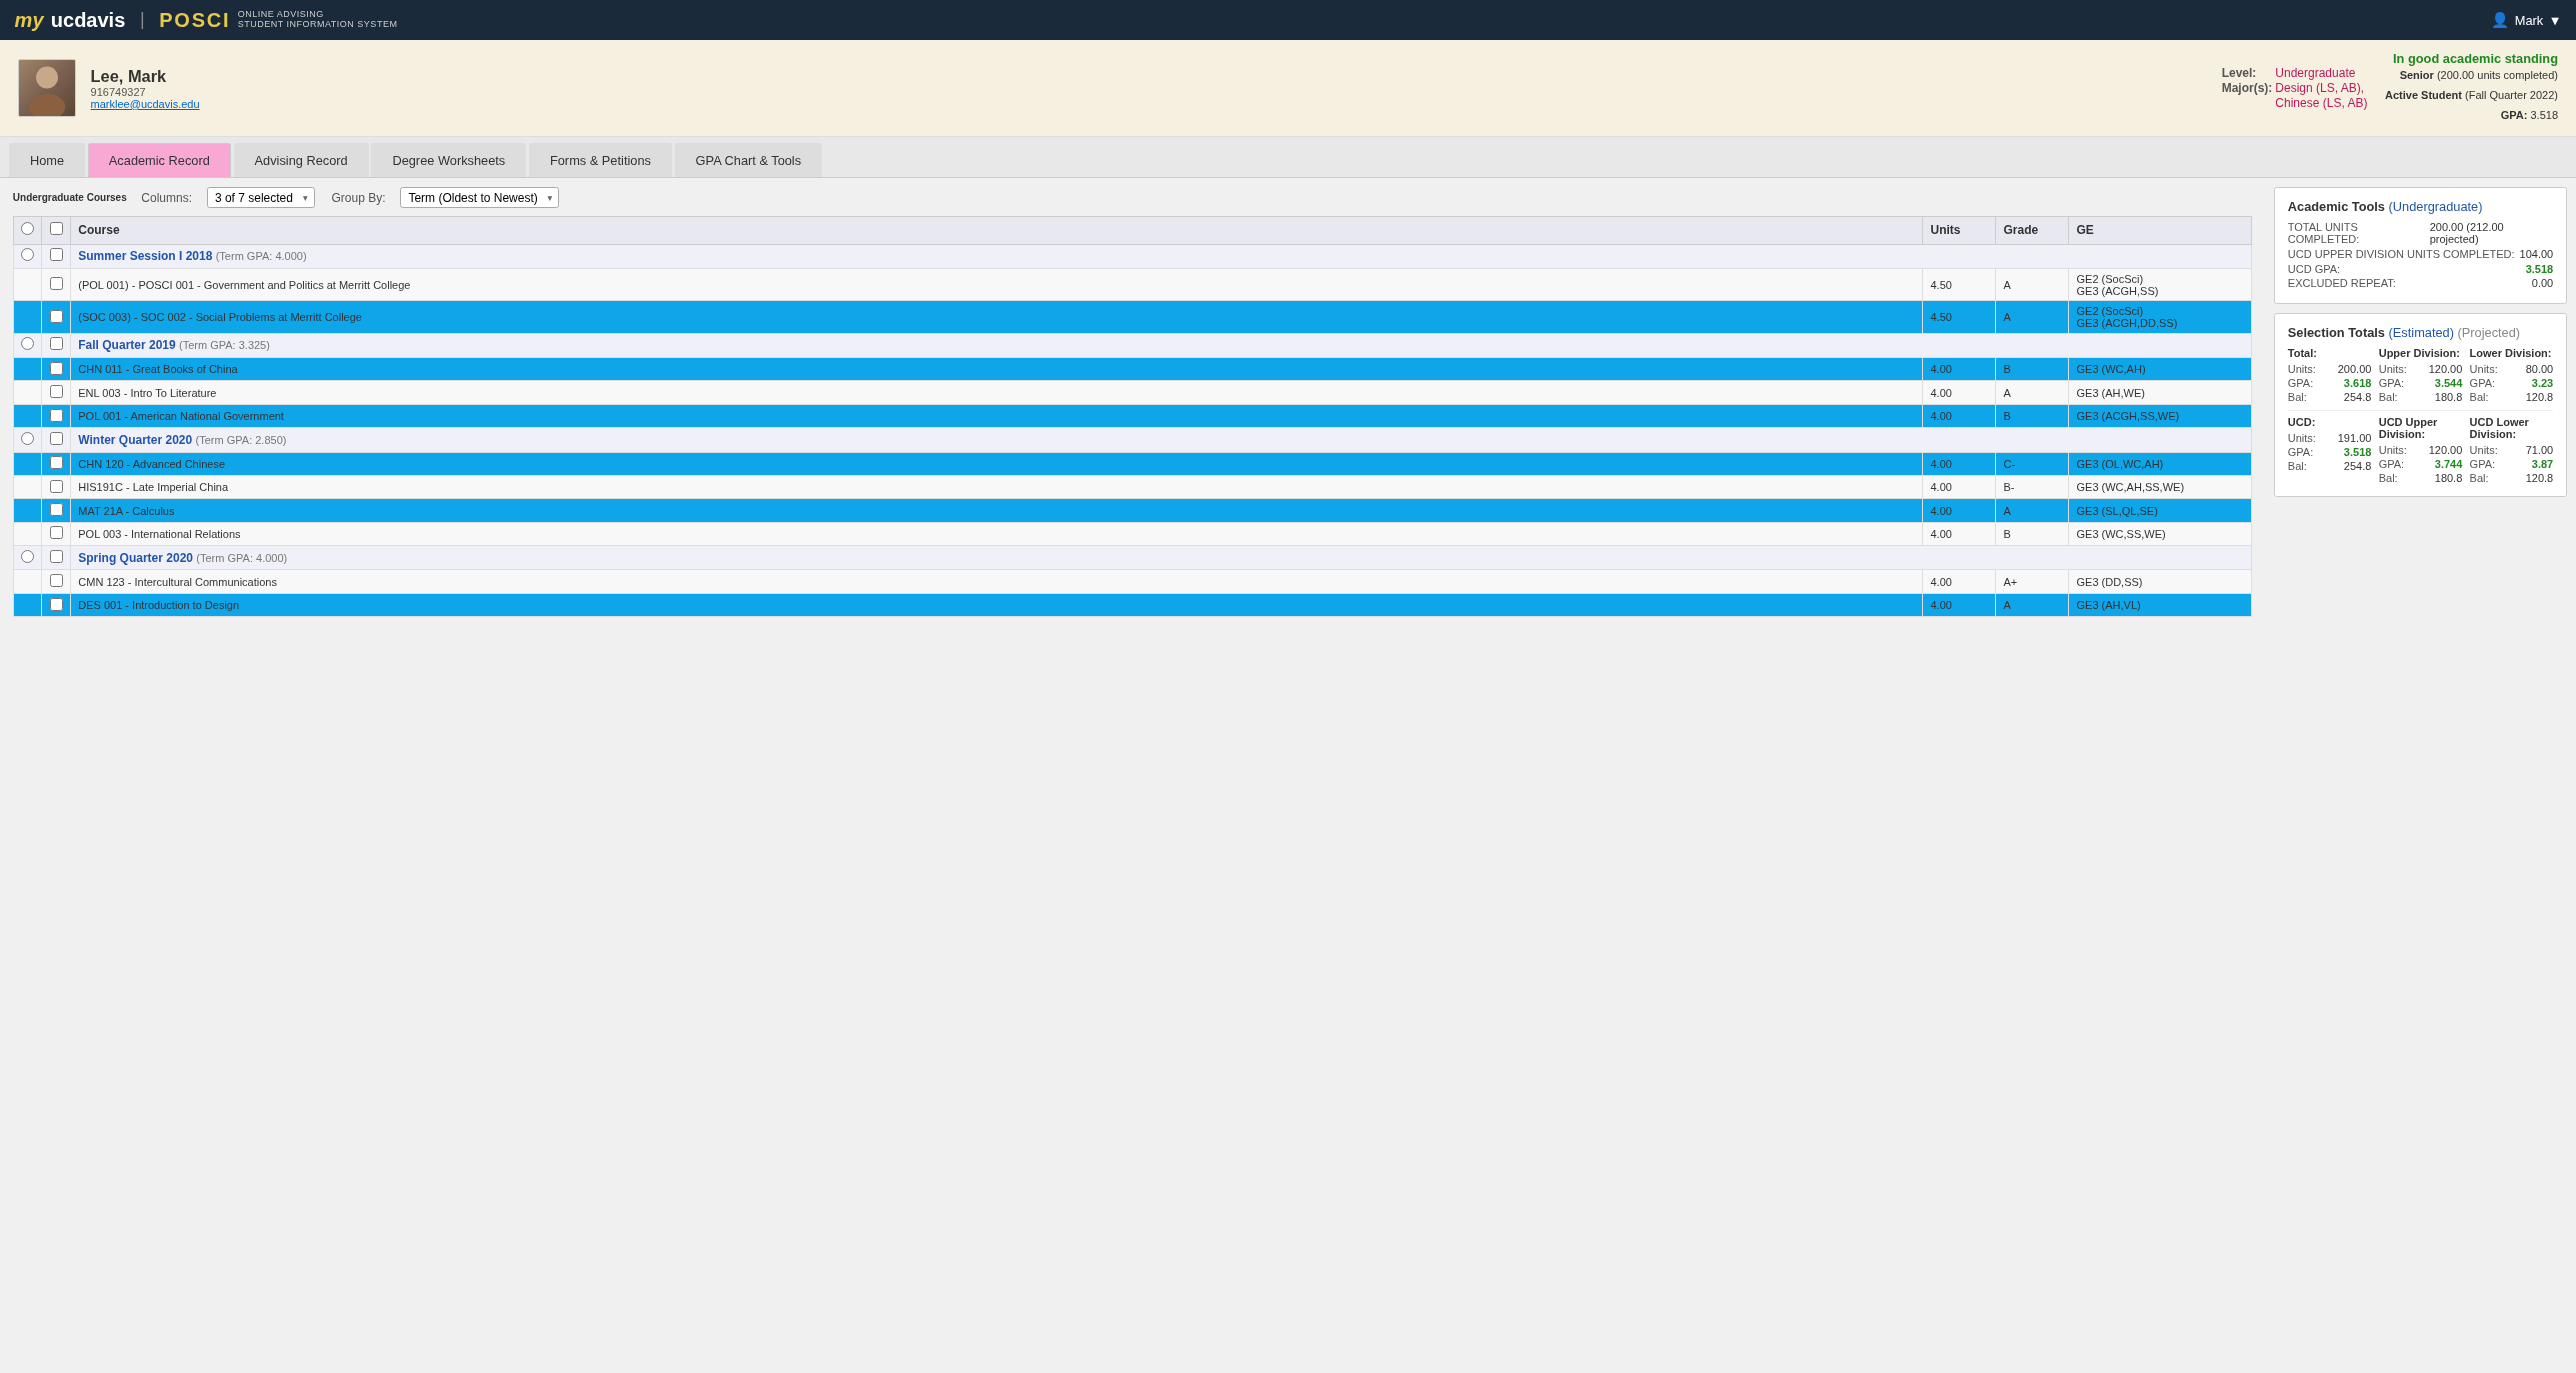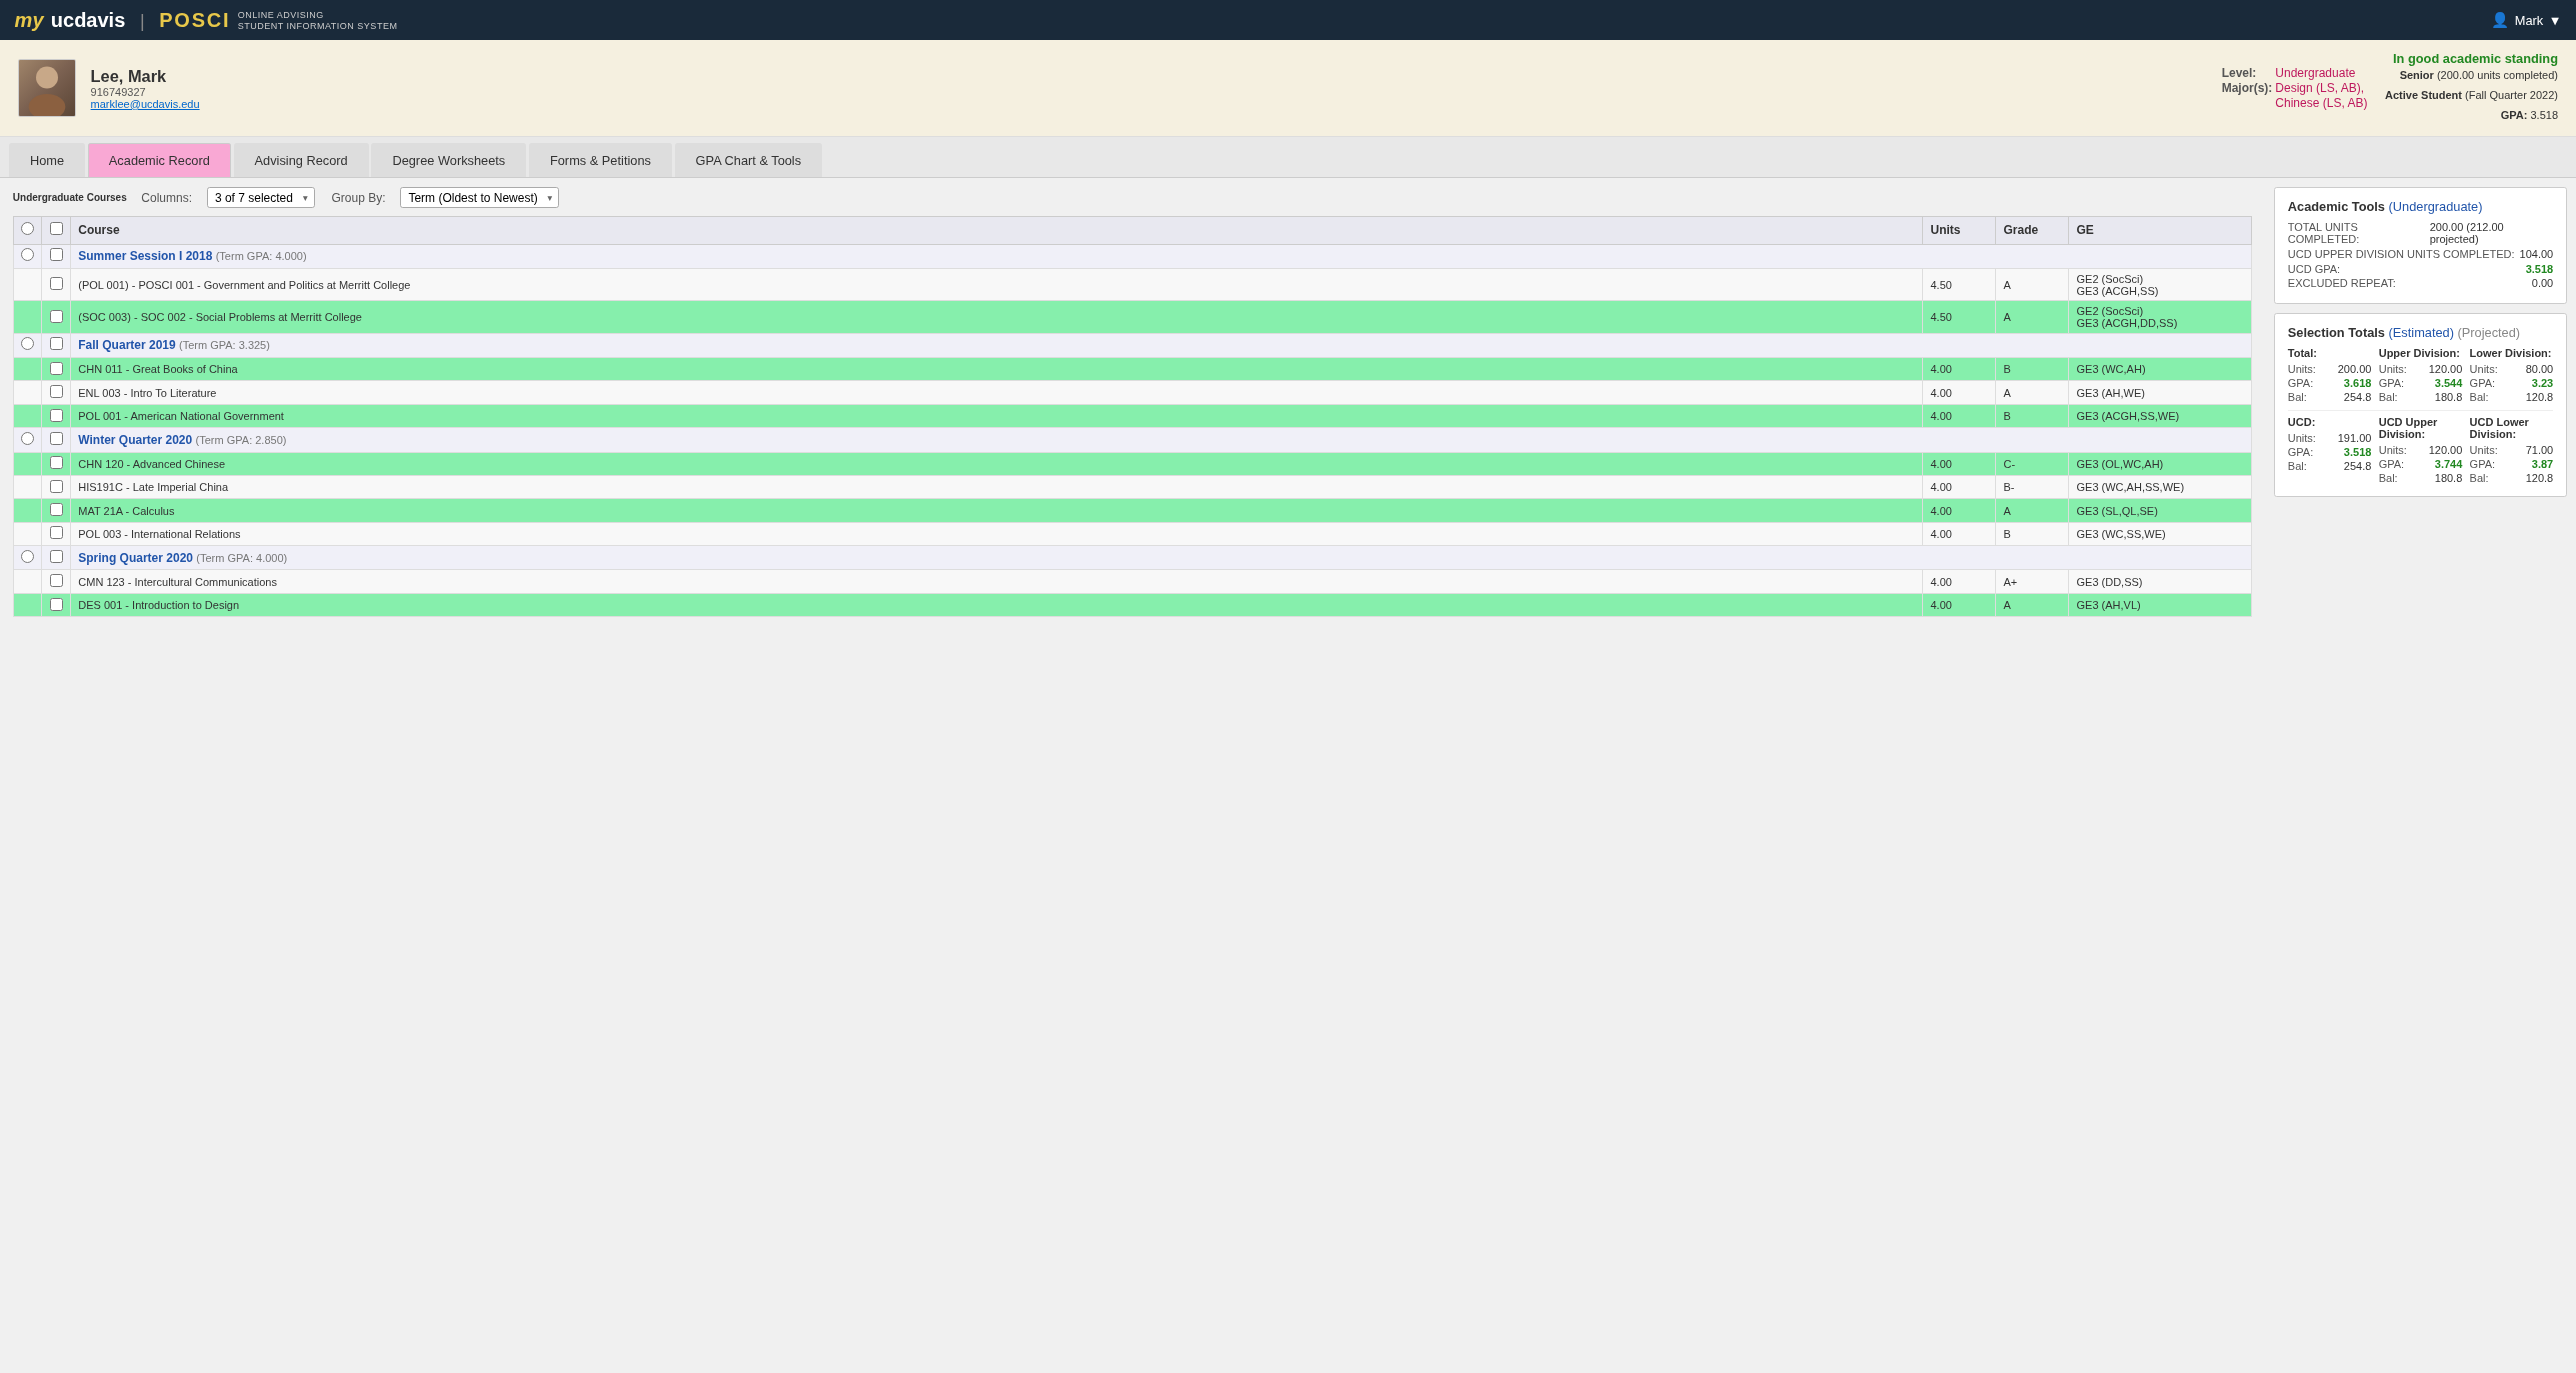--- a/index.html
+++ b/index.html
@@ -9,21 +9,21 @@
     .top-bar {
       background: #1a2a3a;
       display: flex;
       align-items: center;
       justify-content: space-between;
       padding: 0 14.6px;
       height: 40px;
     }
     .top-bar-logo {
       display: flex;
-      align-items: flex-end;
+      align-items: flex-start;
       gap: 7.3px;
     }
     .logo-my { color: #e8c84a; font-size: 20px; font-weight: bold; font-style: italic; }
     .logo-ucdavis { color: #ffffff; font-size: 20px; font-weight: bold; }
     .logo-divider { color: #888; margin: 0 7.3px; font-size: 18px; }
     .logo-oasis { color: #e8c84a; font-size: 20px; font-weight: bold; letter-spacing: 1.8px; }
     .logo-subtitle { color: #ccc; font-size: 9px; line-height: 1.2; text-transform: uppercase; letter-spacing: 0.5px; }
     .top-bar-user { color: #fff; font-size: 12.8px; display: flex; align-items: center; gap: 5.5px; cursor: pointer; }
     .user-icon { color: #ccc; font-size: 14.6px; }
 
@@ -136,21 +136,21 @@
       transform: translateY(-50%);
       pointer-events: none;
       color: #666;
     }
     .groupby-label { font-size: 12px; color: #555; margin-left: 2px; }
 
     
     .course-table {
       width: 100%;
       border-collapse: collapse;
-      background: #86efac;
+      background: #0ea5e9;
       border: 0.9px solid #ddd;
     }
     .course-table th {
       background: #e8e8f0;
       border: 0.9px solid #ccc;
       padding: 5.5px 7.3px;
       text-align: left;
       font-size: 12px;
       font-weight: bold;
     }

